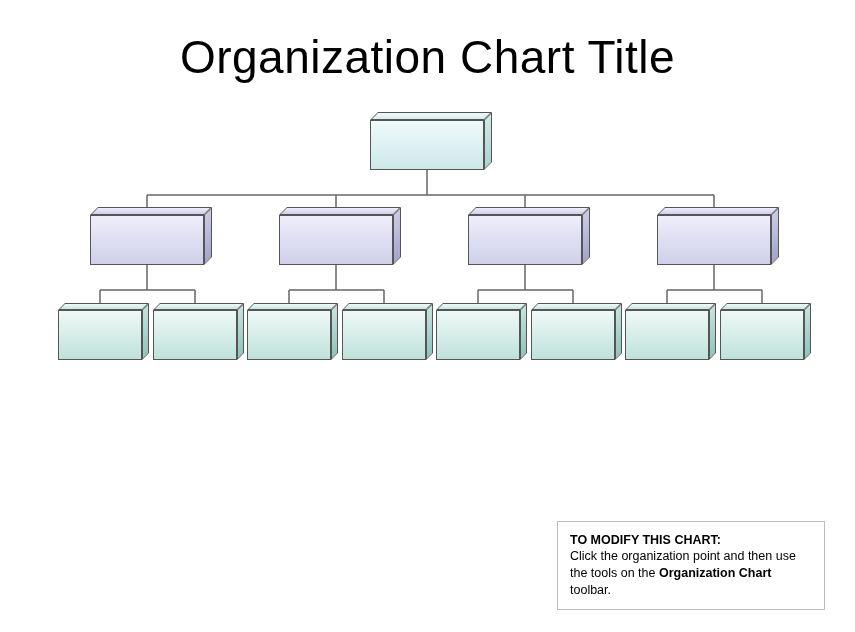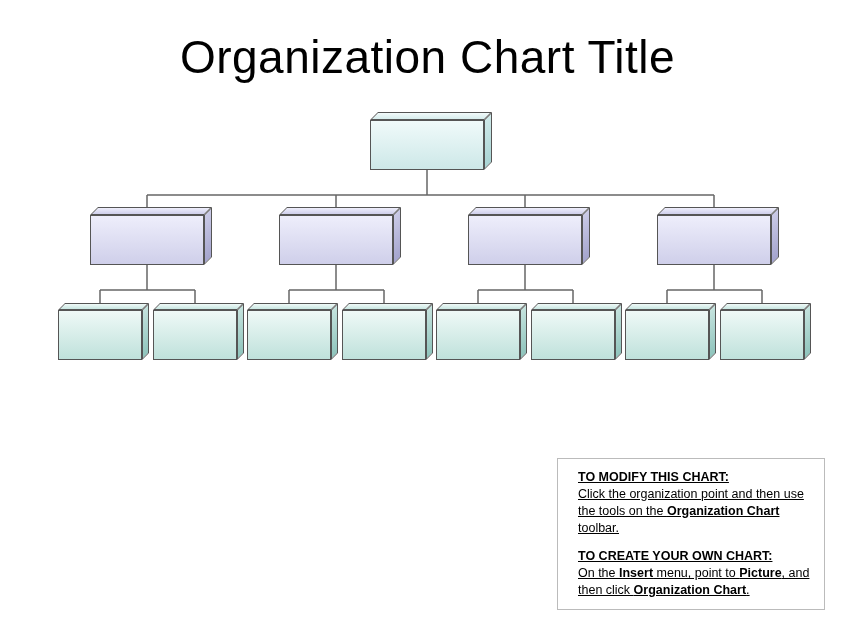--- a/index.html
+++ b/index.html
@@ -60,21 +60,21 @@
     right: 30px;
     bottom: 22px;
     width: 268px;
     border: 1px solid #bbb;
     padding: 10px 11px;
     font-size: 12.5px;
     line-height: 1.35;
     color: #000;
     background: #fff;
   }
-  .note p { margin: 0 0 12px 9px; text-decoration: underline; }
+  .note p { margin: 0 0 12px 1px; }
   .note p:last-child { margin-bottom: 0; }
   .note b { font-weight: bold; }
 </style>
 </head>
 <body>
 
 <h1 class="title">Organization Chart Title</h1>
 
 <div class="chart-area">
 
@@ -178,17 +178,13 @@
     <div class="face front" style="width:84px;height:50px;background:linear-gradient(#eff9f7,#bfe1db);"></div>
   </div>
 
 </div>
 
 <div class="note">
   <p>
     <b>TO MODIFY THIS CHART:</b><br>
     <span>Click the organization point and then use the tools on the </span><b>Organization Chart</b><span> toolbar.</span>
   </p>
-  <p>
-    <b>TO CREATE YOUR OWN CHART:</b><br>
-    <span>On the </span><b>Insert</b><span> menu, point to </span><b>Picture</b><span>, and then click </span><b>Organization Chart</b><span>.</span>
-  </p>
 </div>
 
 </body></html>

